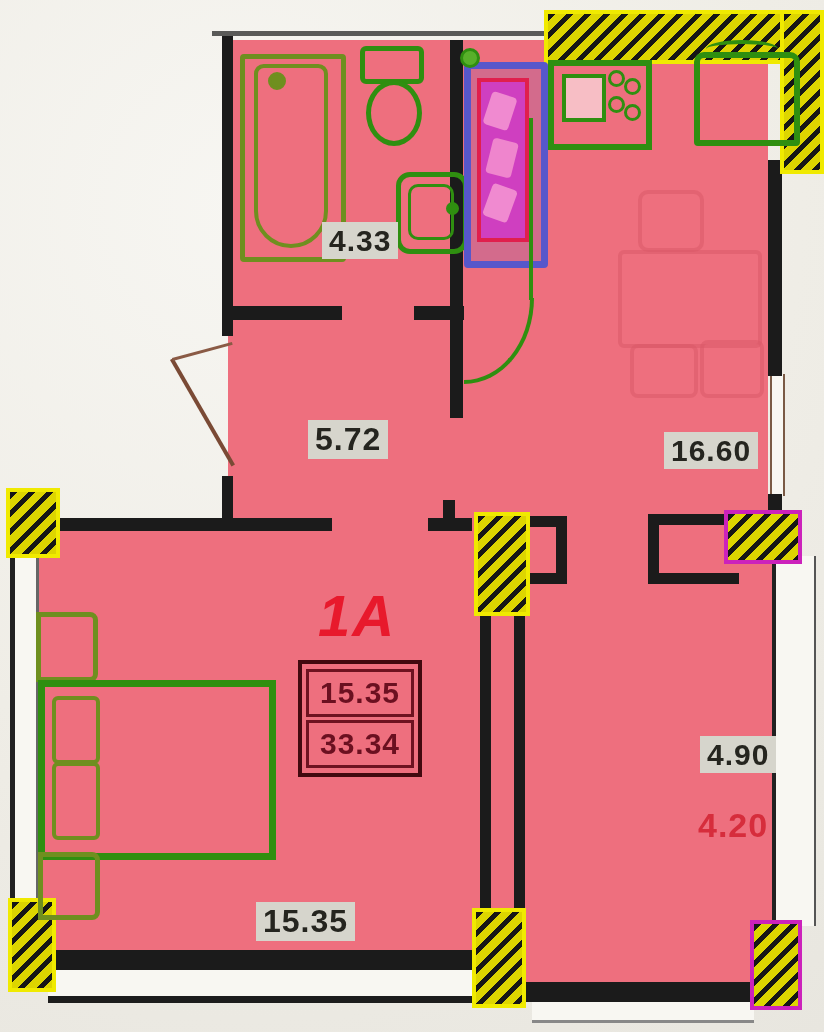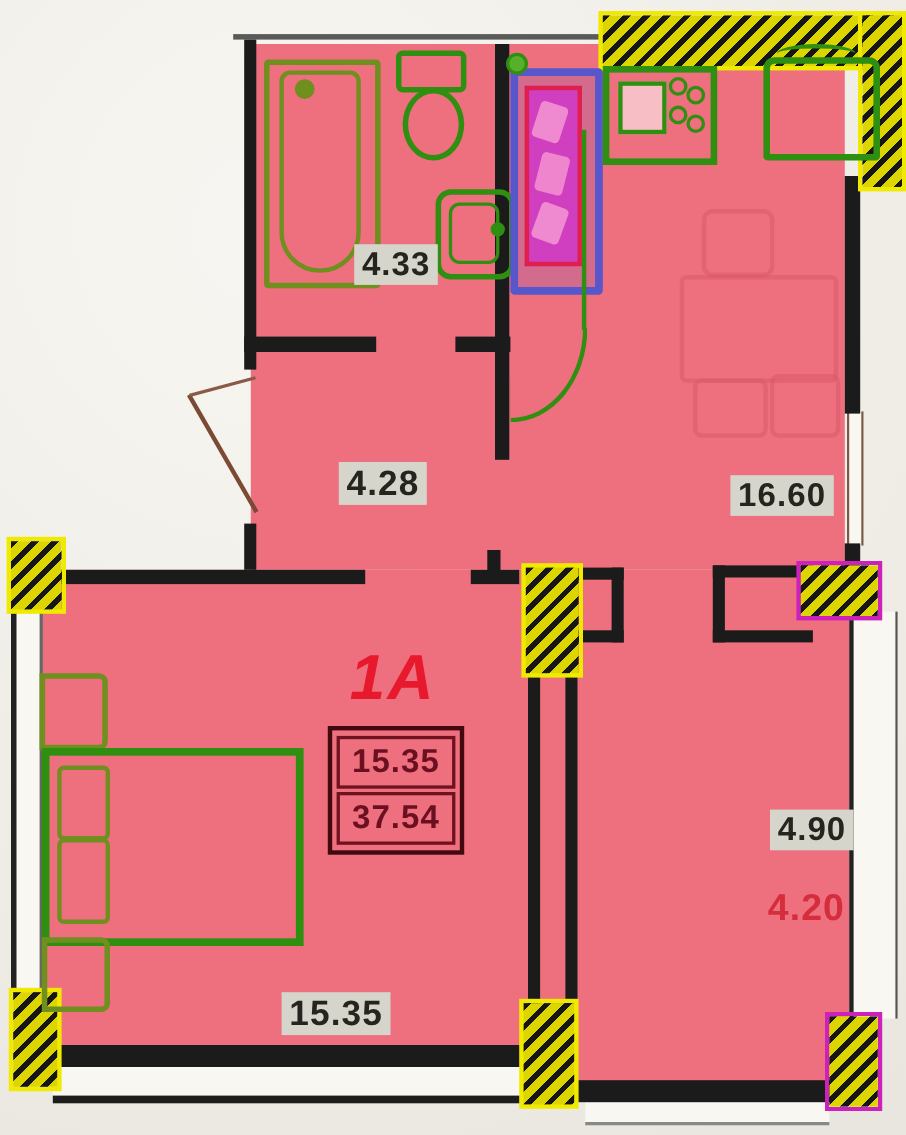--- a/index.html
+++ b/index.html
@@ -125,27 +125,27 @@
   <div>
     <div class="fixture olive" style="left:36px;top:612px;width:52px;height:60px;border-width:5px;border-radius:0 8px 8px 0;"></div>
     <div class="fixture" style="left:38px;top:680px;width:224px;height:166px;border-width:7px;"></div>
     <div class="fixture olive" style="left:52px;top:696px;width:40px;height:60px;border-width:4px;border-radius:6px;"></div>
     <div class="fixture olive" style="left:52px;top:762px;width:40px;height:70px;border-width:4px;border-radius:6px;"></div>
     <div class="fixture olive" style="left:38px;top:852px;width:52px;height:58px;border-width:5px;border-radius:0 8px 8px 0;"></div>
   </div>
 
   <div>
     <div class="chip" style="left:322px;top:222px;">4.33</div>
-    <div class="chip" style="left:308px;top:420px;font-size:32px;">4.28</div>
+    <div class="chip" style="left:308px;top:420px;font-size:32px;">5.72</div>
     <div class="chip" style="left:664px;top:432px;">16.60</div>
     <div class="unit-label" style="left:318px;top:582px;">1A</div>
 
     <div class="area-table">
       <div class="at-row">15.35</div>
-      <div class="at-row">37.54</div>
+      <div class="at-row">33.34</div>
     </div>
 
     <div class="chip" style="left:256px;top:902px;font-size:32px;">15.35</div>
     <div class="chip" style="left:700px;top:736px;">4.90</div>
     <div class="redtext" style="left:698px;top:806px;">4.20</div>
   </div>
 
 </div>
 
 </body></html>

